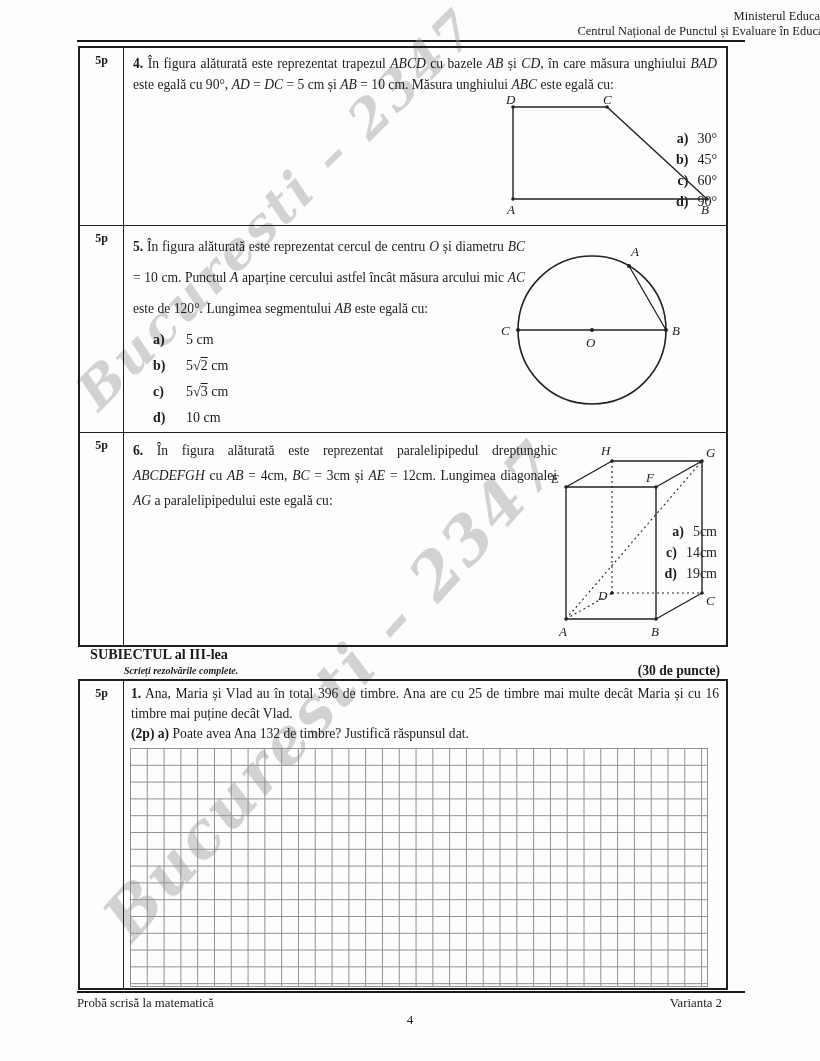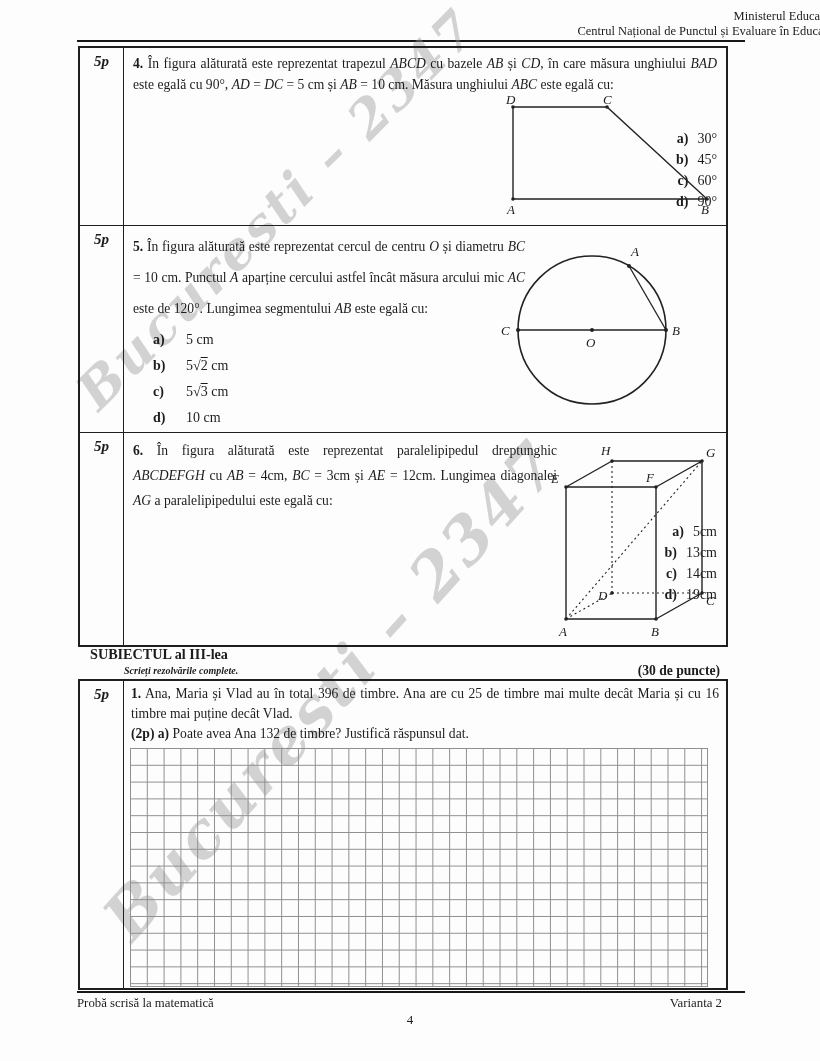--- a/index.html
+++ b/index.html
@@ -26,21 +26,21 @@
          transform:rotate(-45deg); transform-origin:0 50%; }
   .wm2 { left:116px; top:896px; font-size:63px; line-height:66px;
          transform:rotate(-48deg); transform-origin:0 50%; }
 
   
   .qtable { position:absolute; left:78px; top:46px; width:650px;
             border:2px solid #1f1f1f; z-index:1; }
   .qrow { display:flex; overflow:hidden; }
   .qrow + .qrow { border-top:1.5px solid #1f1f1f; }
   .pts { width:44px; flex:0 0 44px; border-right:1.5px solid #1f1f1f;
-         font-weight:bold; font-size:15px; text-align:center; padding-top:5px;font-style:italic; }
+         font-weight:bold; font-size:12px; text-align:center; padding-top:5px; }
   .qcontent { flex:1; position:relative; padding:5px 9px 0 9px; font-size:13.6px; }
   .qtext { text-align:justify; }
   .qt4 { line-height:21px; }
   .qt5 { line-height:31px; width:392px; }
   .qt6 { line-height:25px; width:424px; }
   .opts { margin-left:20px; }
   .opts4 { margin-top:33px; }
   .opts5 { margin-top:3px; }
   .opts6 { margin-top:8px; }
   .opt { font-size:14px; }
@@ -147,21 +147,20 @@
         </svg>
       </div>
     </div>
 
     <div class="qrow" style="height:213px;">
       <div class="pts">5p</div>
       <div class="qcontent">
         <p class="qtext qt6"><span class="b">6.</span><span> În figura alăturată este reprezentat paralelipipedul dreptunghic </span><span class="i">ABCDEFGH</span><span>  cu  </span><span class="i">AB</span><span> = 4cm, </span><span class="i">BC</span><span> = 3cm  și  </span><span class="i">AE</span><span> = 12cm.  Lungimea diagonalei  </span><span class="i">AG</span><span>  a paralelipipedului este egală cu:</span></p>
         <div class="opts opts6">
           <div class="opt"><span class="olabel">a)</span><span class="oval"><span>5cm</span></span></div>
-          <div class="opt"><span class="olabel">b)</span><span class="oval"><span>13cm</span></span></div>
           <div class="opt"><span class="olabel">c)</span><span class="oval"><span>14cm</span></span></div>
           <div class="opt"><span class="olabel">d)</span><span class="oval"><span>19cm</span></span></div>
         </div>
         <svg class="fig fig-box" width="168" height="202" viewBox="0 0 168 202">
 
           <path d="M18,178 L108,178 M18,178 L18,46 M108,178 L108,46 M18,46 L108,46 M108,46 L154,20 M18,46 L64,20 M64,20 L154,20 M108,178 L154,152 M154,152 L154,20" fill="none" stroke="#222" stroke-width="1.4"></path>
 
           <path d="M18,178 L64,152 M64,152 L154,152 M64,152 L64,20 M18,178 L154,20" fill="none" stroke="#222" stroke-width="1.1" stroke-dasharray="2,3"></path>
           <circle cx="18" cy="178" r="1.8" fill="#222"></circle>
             <circle cx="108" cy="178" r="1.8" fill="#222"></circle>

